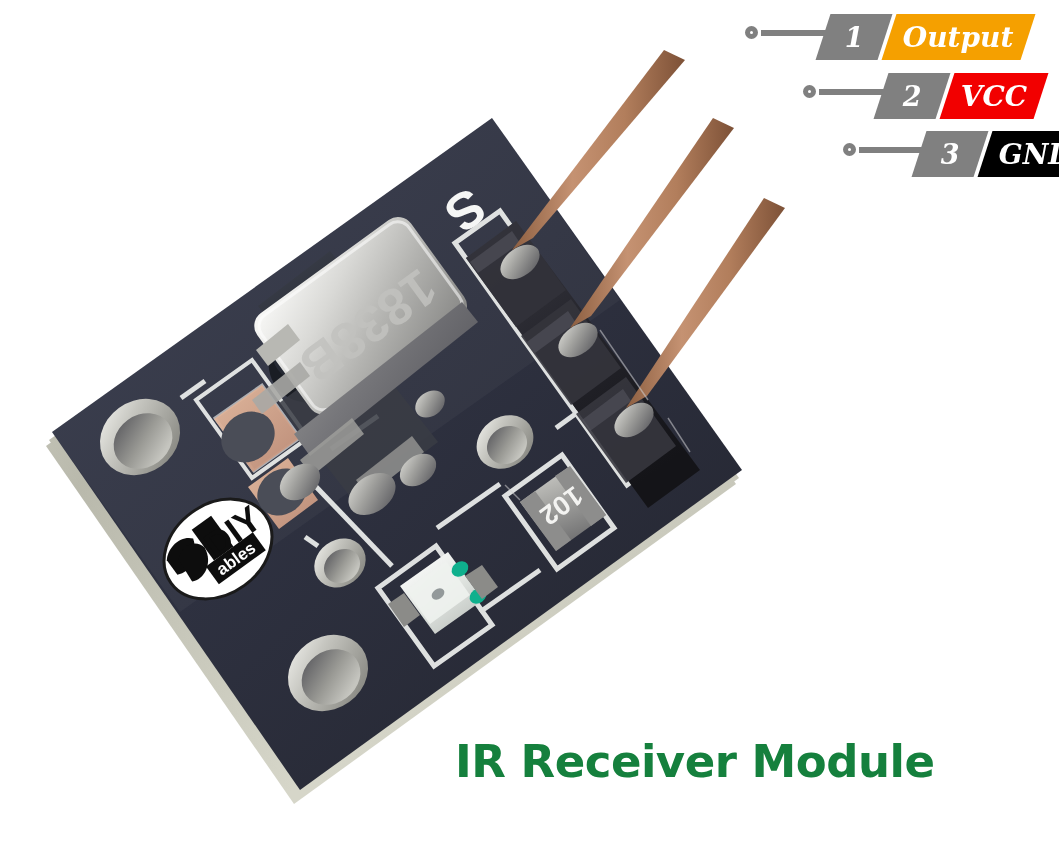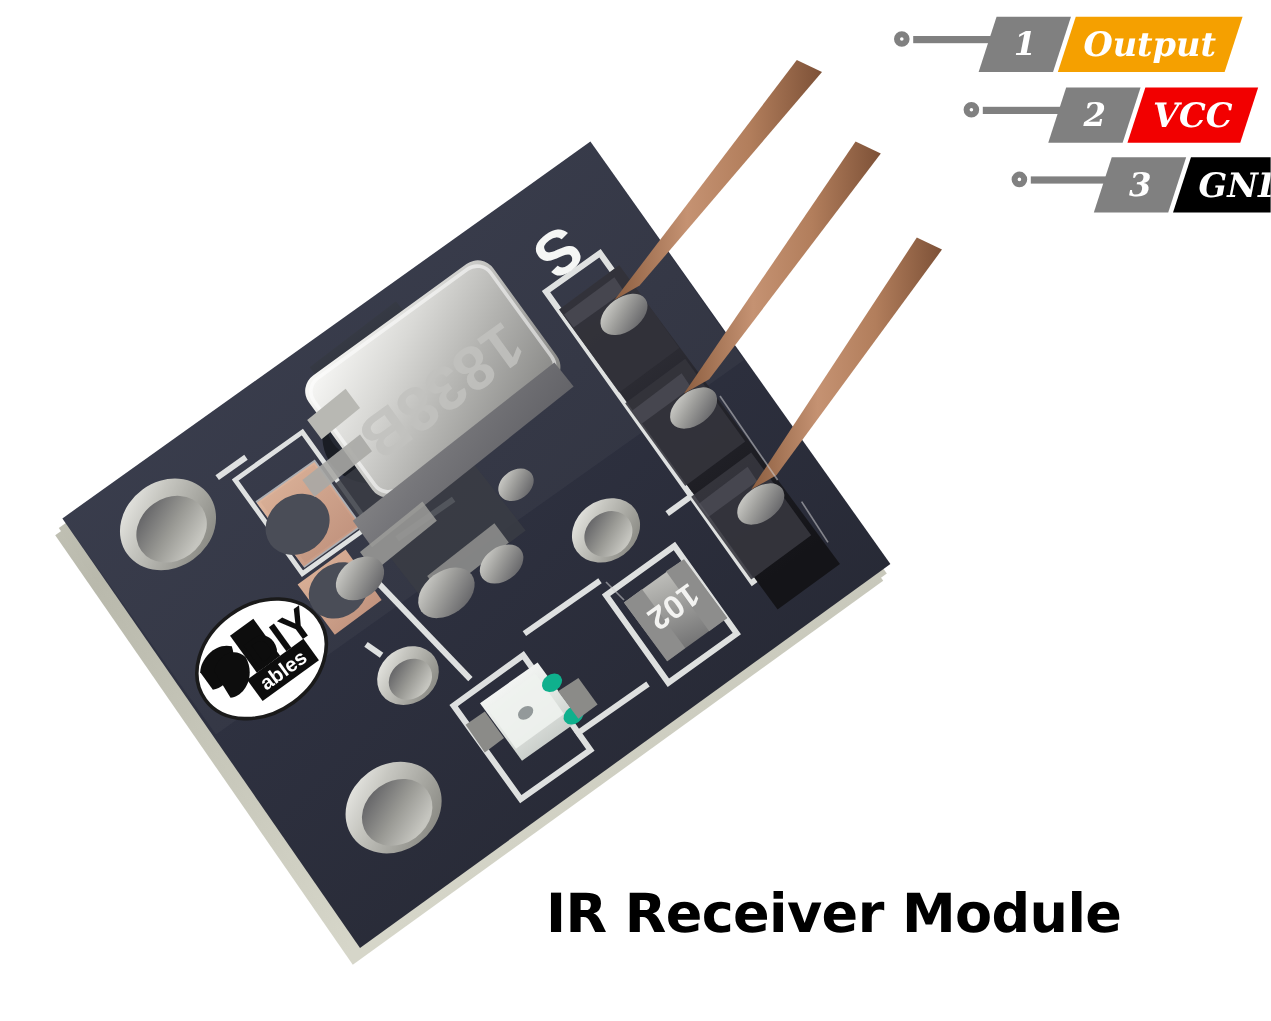--- a/index.html
+++ b/index.html
@@ -29,21 +29,21 @@
   #board-photo svg { display: block; }
 
   
   #module-title {
     position: absolute;
     left: 455px;
     top: 735px;
     font-family: "DejaVu Sans", sans-serif;
     font-size: 45px;
     font-weight: bold;
-    color: #000000;
+    color: #15803d;
     letter-spacing: -0.5px;
     white-space: nowrap;
   }
 
   
   .callout {
     position: absolute;
     height: 46px;
   }
   .callout .dot {

